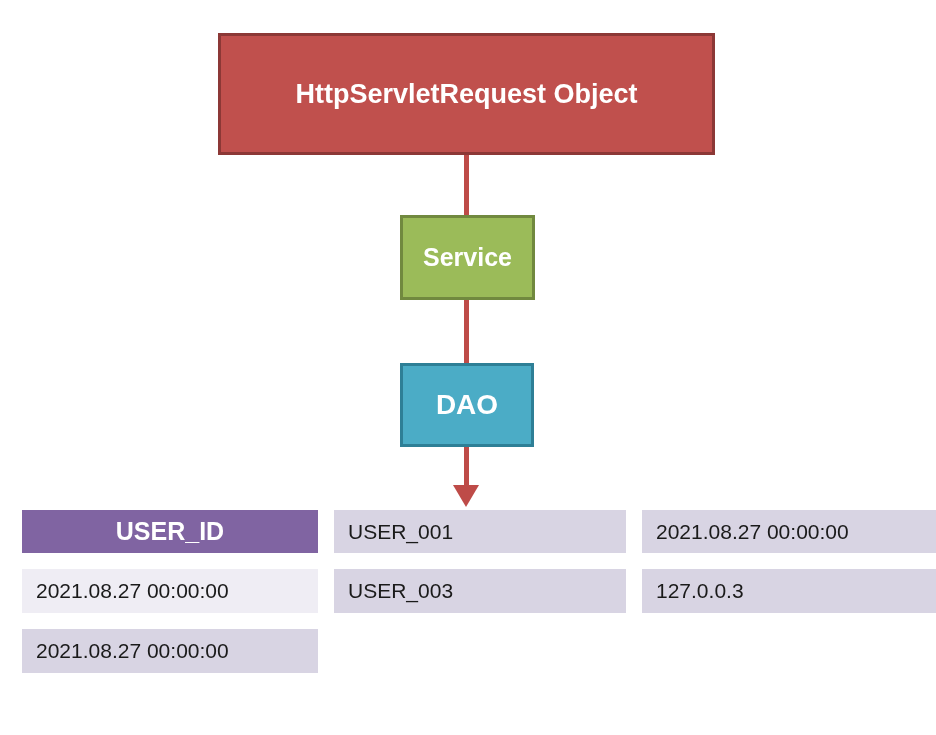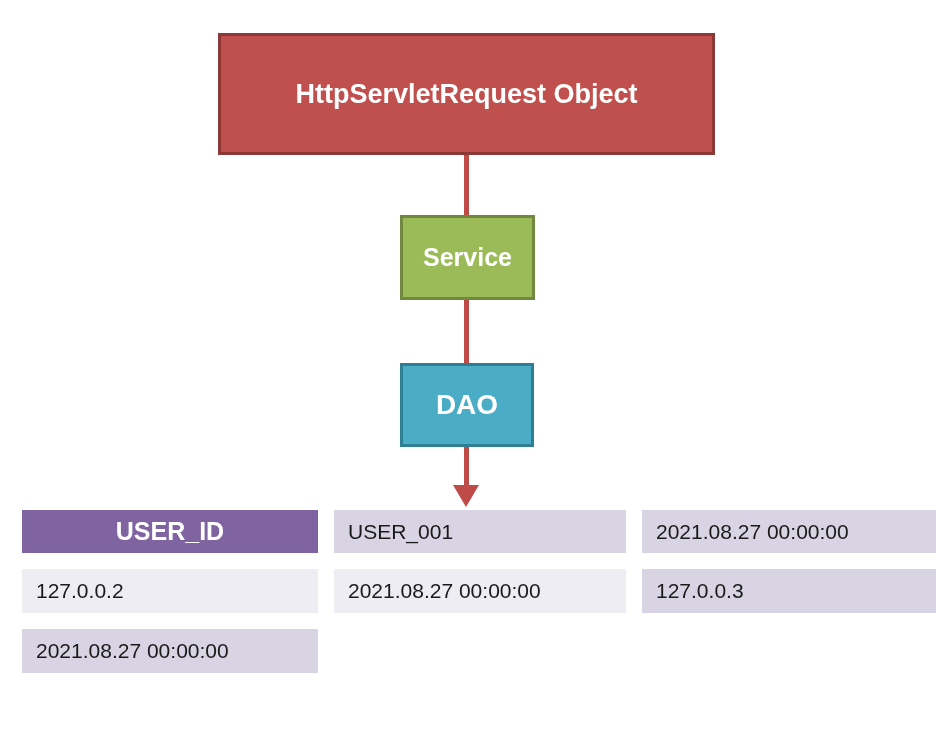--- a/index.html
+++ b/index.html
@@ -119,20 +119,20 @@
   <div class="flow-box box-dao">
     <span>DAO</span>
   </div>
 
   <div class="log-table">
     <div class="th-cell">USER_ID</div>
 
     <div class="td-cell row-odd">USER_001</div>
     <div class="td-cell row-odd">2021.08.27 00:00:00</div>
 
-    <div class="td-cell row-even">127.0.0.2</div>
     <div class="td-cell row-even">2021.08.27 00:00:00</div>
 
+    <div class="td-cell row-odd">USER_003</div>
     <div class="td-cell row-odd">127.0.0.3</div>
     <div class="td-cell row-odd">2021.08.27 00:00:00</div>
   </div>
 
 </div>
 
 </body></html>

